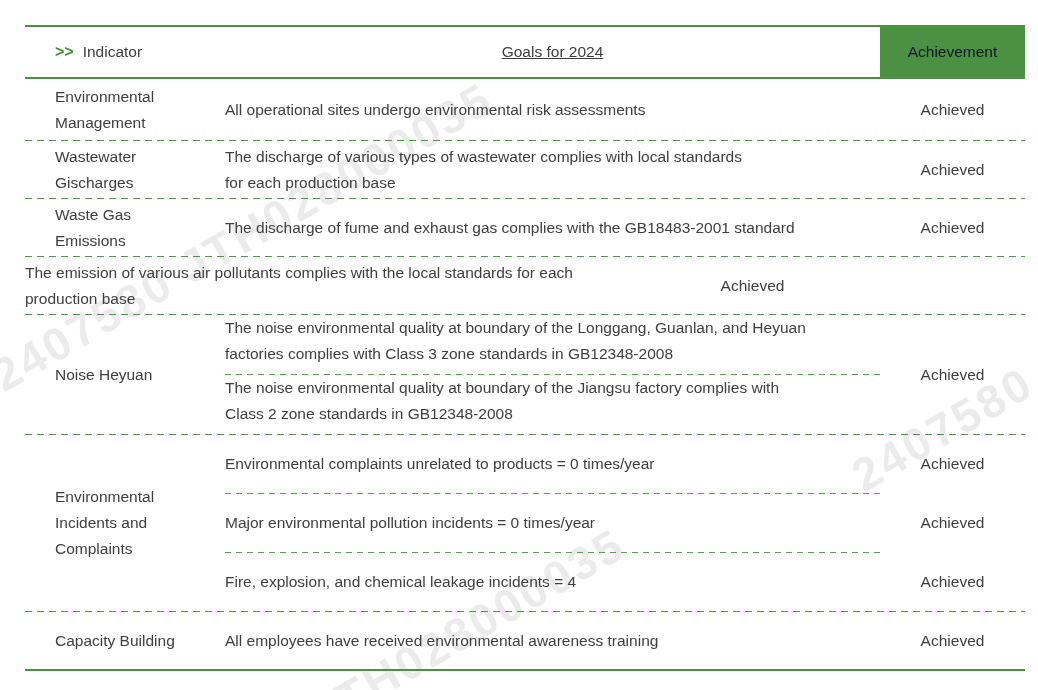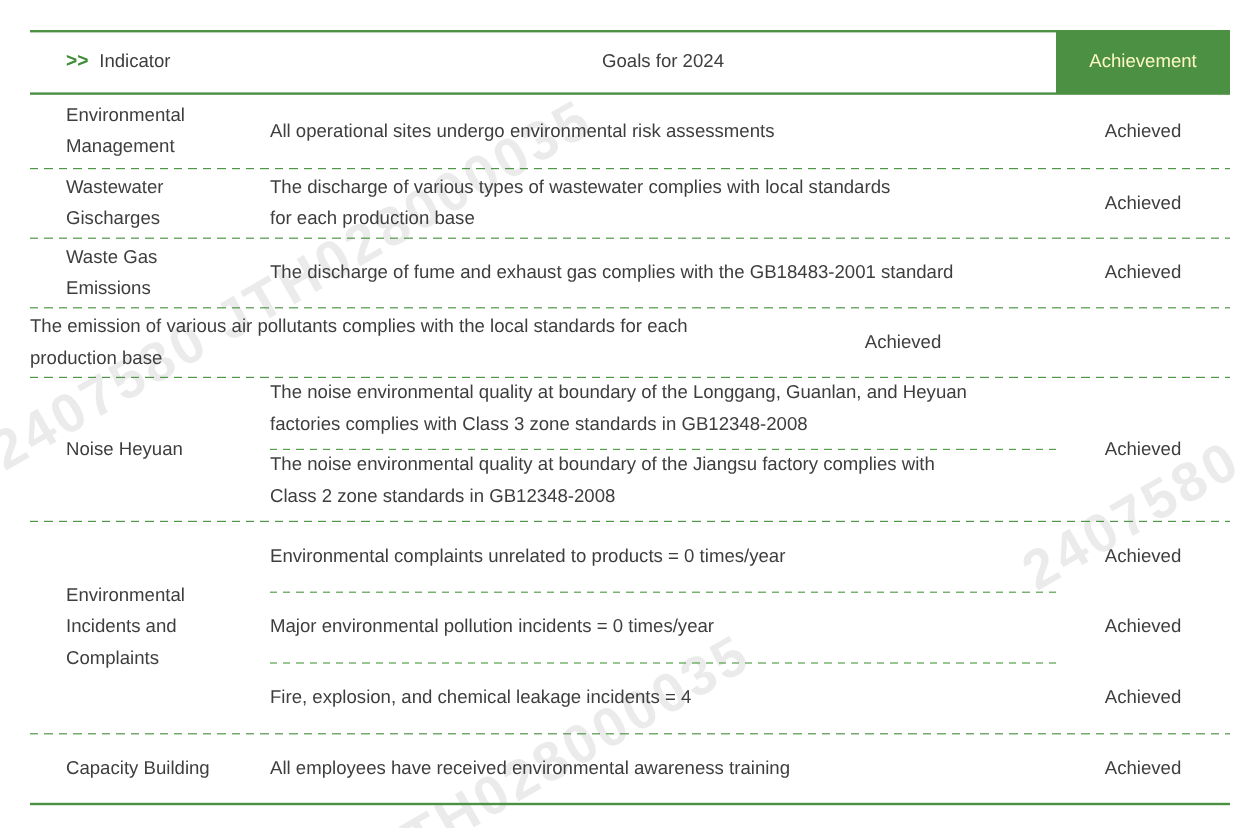--- a/index.html
+++ b/index.html
@@ -57,25 +57,25 @@
     align-items: center;
     gap: 9px;
   }
   .chevrons {
     color: #3f8d37;
     font-weight: 800;
     font-size: 16px;
     letter-spacing: 0px;
     transform: scaleY(1.05);
   }
-  .th-goals { flex: 1; text-align: center; }
+  .th-goals { flex: 1; text-align: center; text-decoration: underline; }
   .th-ach {
     width: 145px;
     background: #4b9043;
-    color: #fef9c3;
+    color: #0f172a;
     display: flex;
     align-items: center;
     justify-content: center;
   }
 
   .trow { display: flex; }
   .td-ind {
     width: 200px;
     box-sizing: border-box;
     padding-left: 30px;

